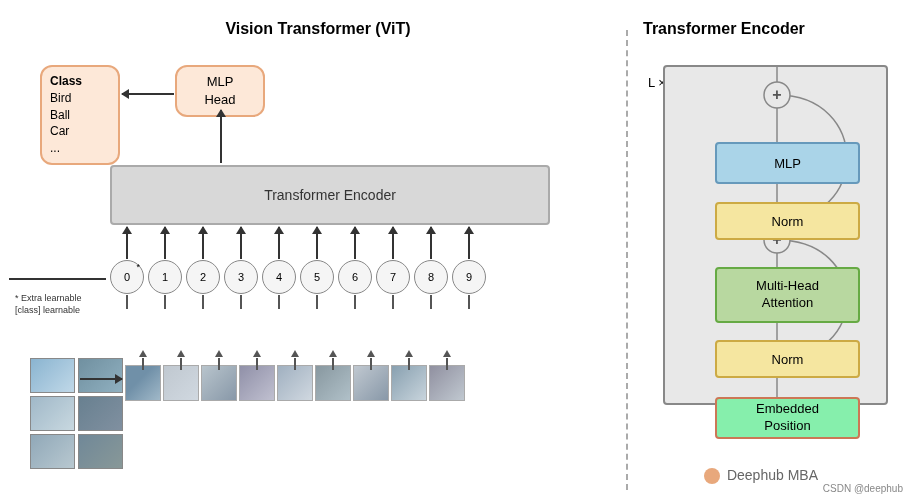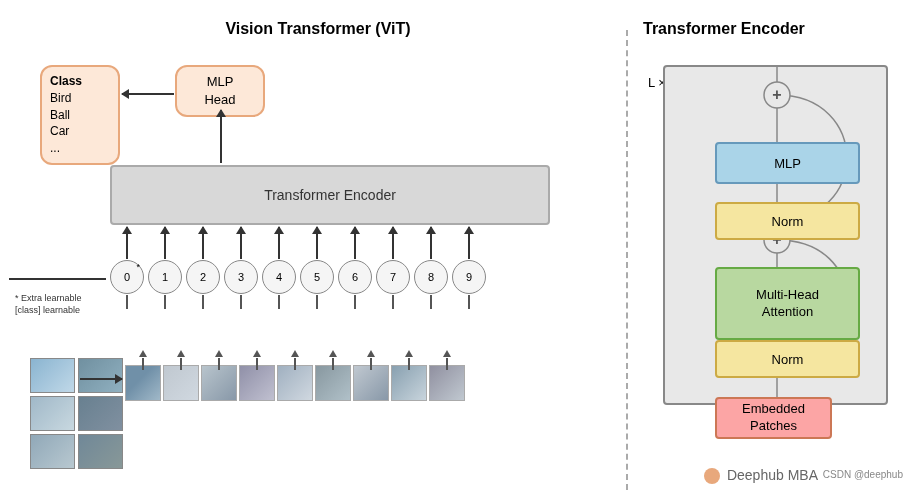--- a/index.html
+++ b/index.html
@@ -312,21 +312,21 @@
       align-items: center;
       justify-content: center;
       font-size: 13px;
     }
 
     .enc-mha-box {
       position: absolute;
       top: 200px;
       left: 50px;
       width: 145px;
-      height: 73px;
+      height: 56px;
       background: #b8d8a0;
       border: 2px solid #66aa44;
       border-radius: 4px;
       display: flex;
       align-items: center;
       justify-content: center;
       font-size: 13px;
       text-align: center;
       line-height: 1.3;
     }
@@ -344,23 +344,23 @@
       align-items: center;
       justify-content: center;
       font-size: 13px;
     }
 
     
     .enc-embed-box {
       position: absolute;
       top: 330px;
       left: 50px;
-      width: 117px;
+      width: 145px;
       height: 42px;
-      background: #fca5a5;
+      background: #86efac;
       border: 2px solid #cc7755;
       border-radius: 4px;
       display: flex;
       align-items: center;
       justify-content: center;
       font-size: 13px;
       text-align: center;
       line-height: 1.3;
     }
   </style>
@@ -592,26 +592,26 @@
 
       <div class="enc-mha-box">
         <span><span>Multi-Head</span><br><span>Attention</span></span>
       </div>
 
       <div class="enc-norm-box2">
         <span>Norm</span>
       </div>
 
       <div class="enc-embed-box">
-        <span><span>Embedded</span><br><span>Patches</span></span>
+        <span><span>Embedded</span><br><span>Position</span></span>
       </div>
 
     </div>
 
   </div>
 
 </div>
 
-<div style="position:absolute; bottom:22px; right:15px; font-size:10px; color:#888;">CSDN @deephub</div>
+<div style="position:absolute; bottom:8px; right:15px; font-size:10px; color:#888;">CSDN @deephub</div>
 <div style="position:absolute; bottom:18px; right:100px; font-size:14px; color:#666;">
   <span style="display:inline-block; width:16px; height:16px; border-radius:50%; background:#e8a87c; vertical-align:middle; margin-right:3px;"></span>
   <span>Deephub MBA</span>
 </div>
 
 </body></html>

